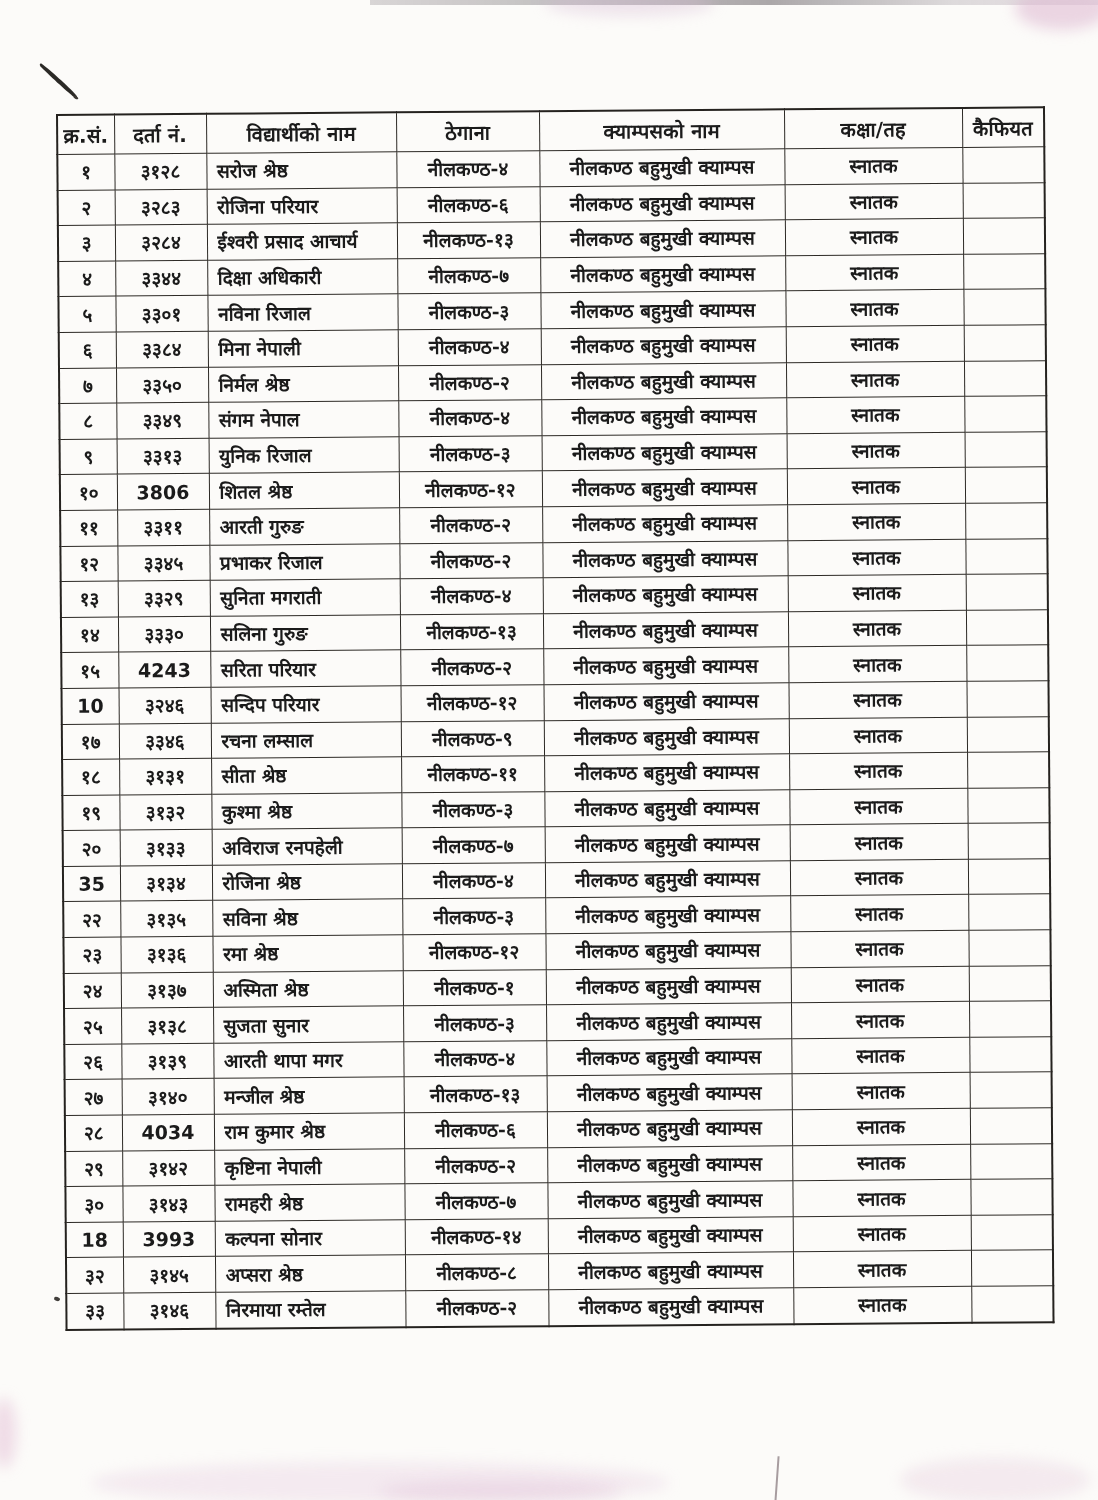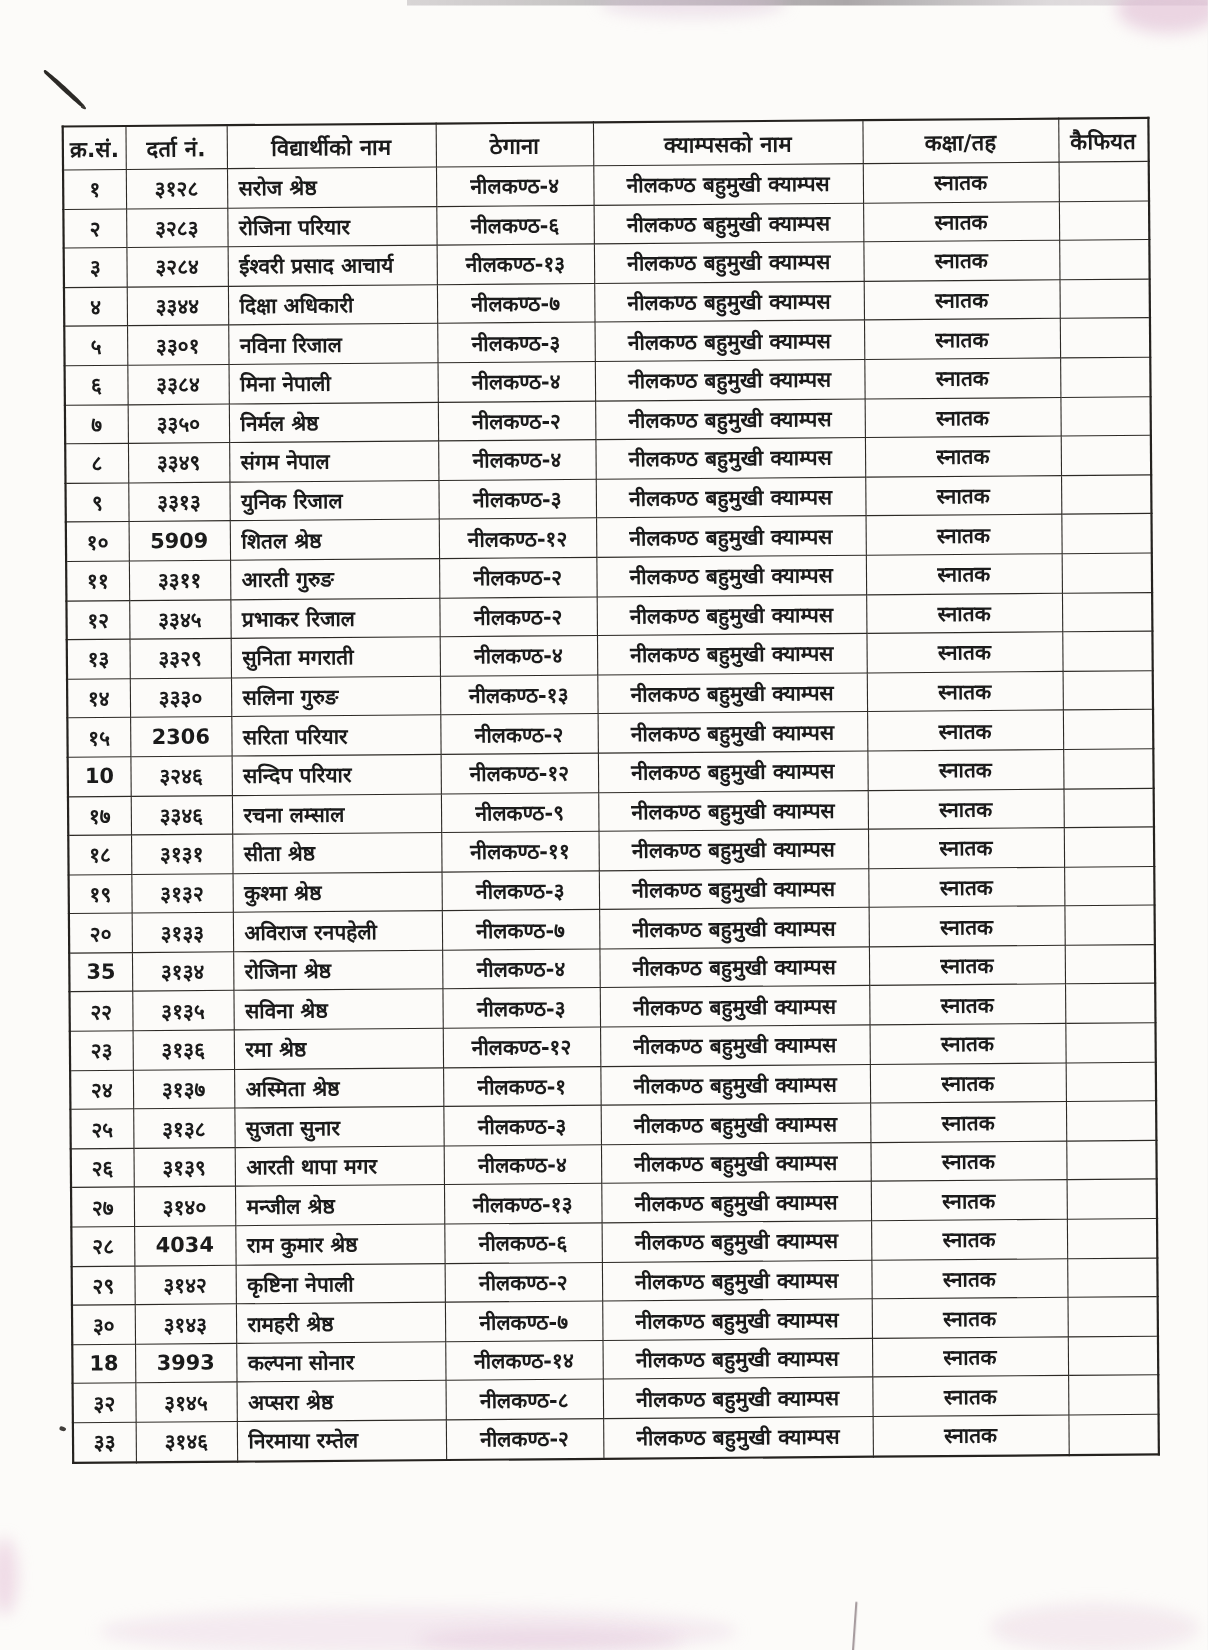--- a/index.html
+++ b/index.html
@@ -178,21 +178,21 @@
     <td class="c-sn">९</td>
     <td class="c-reg">३३१३</td>
     <td class="c-name">युनिक रिजाल</td>
     <td class="c-addr">नीलकण्ठ-३</td>
     <td class="c-campus">नीलकण्ठ बहुमुखी क्याम्पस</td>
     <td class="c-level">स्नातक</td>
     <td class="c-remark"></td>
   </tr>
           <tr>
     <td class="c-sn">१०</td>
-    <td class="c-reg">5909</td>
+    <td class="c-reg">3806</td>
     <td class="c-name">शितल श्रेष्ठ</td>
     <td class="c-addr">नीलकण्ठ-१२</td>
     <td class="c-campus">नीलकण्ठ बहुमुखी क्याम्पस</td>
     <td class="c-level">स्नातक</td>
     <td class="c-remark"></td>
   </tr>
           <tr>
     <td class="c-sn">११</td>
     <td class="c-reg">३३११</td>
     <td class="c-name">आरती गुरुङ</td>
@@ -223,21 +223,21 @@
     <td class="c-sn">१४</td>
     <td class="c-reg">३३३०</td>
     <td class="c-name">सलिना गुरुङ</td>
     <td class="c-addr">नीलकण्ठ-१३</td>
     <td class="c-campus">नीलकण्ठ बहुमुखी क्याम्पस</td>
     <td class="c-level">स्नातक</td>
     <td class="c-remark"></td>
   </tr>
           <tr>
     <td class="c-sn">१५</td>
-    <td class="c-reg">2306</td>
+    <td class="c-reg">4243</td>
     <td class="c-name">सरिता परियार</td>
     <td class="c-addr">नीलकण्ठ-२</td>
     <td class="c-campus">नीलकण्ठ बहुमुखी क्याम्पस</td>
     <td class="c-level">स्नातक</td>
     <td class="c-remark"></td>
   </tr>
           <tr>
     <td class="c-sn">10</td>
     <td class="c-reg">३२४६</td>
     <td class="c-name">सन्दिप परियार</td>

